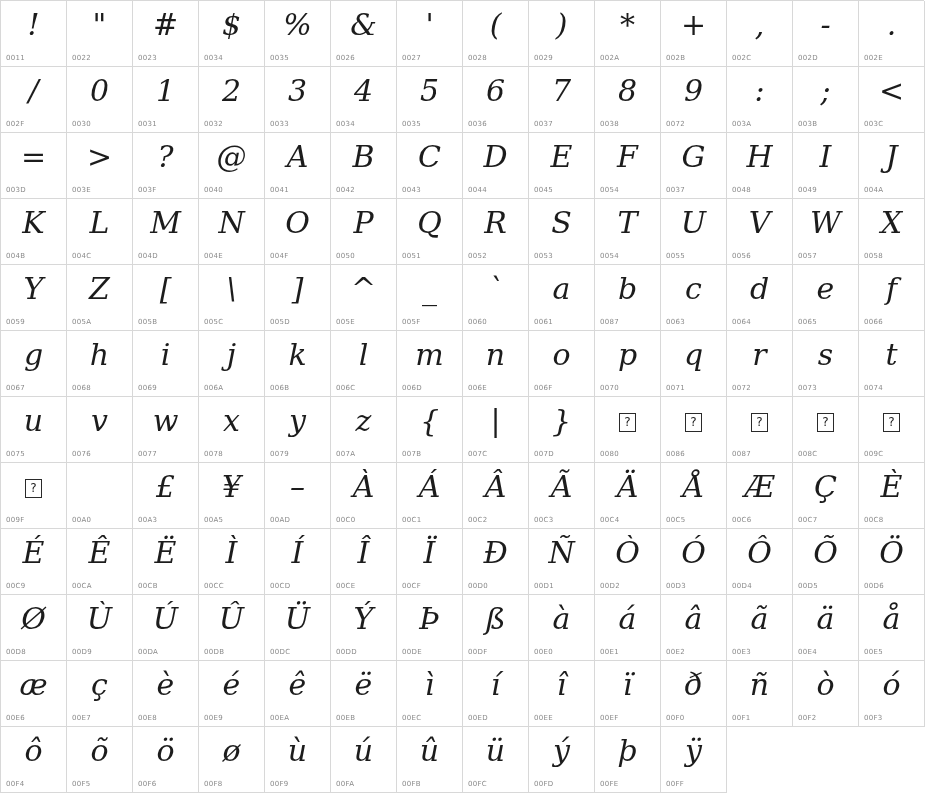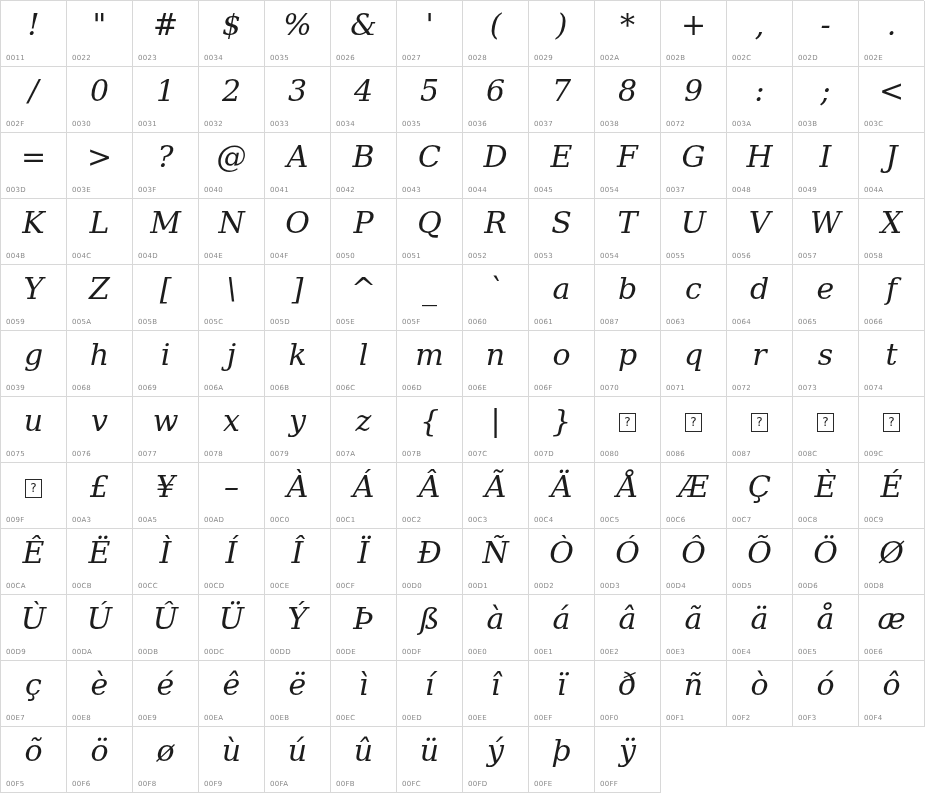--- a/index.html
+++ b/index.html
@@ -346,21 +346,21 @@
     <div class="cell">
       <div class="glyph">e</div>
       <div class="code">0065</div>
     </div>
     <div class="cell">
       <div class="glyph">f</div>
       <div class="code">0066</div>
     </div>
     <div class="cell">
       <div class="glyph">g</div>
-      <div class="code">0039</div>
+      <div class="code">0067</div>
     </div>
     <div class="cell">
       <div class="glyph">h</div>
       <div class="code">0068</div>
     </div>
     <div class="cell">
       <div class="glyph">i</div>
       <div class="code">0069</div>
     </div>
     <div class="cell">
@@ -459,20 +459,23 @@
       <div class="glyph notdef"><span>?</span></div>
       <div class="code">008C</div>
     </div>
     <div class="cell">
       <div class="glyph notdef"><span>?</span></div>
       <div class="code">009C</div>
     </div>
     <div class="cell">
       <div class="glyph notdef"><span>?</span></div>
       <div class="code">009F</div>
+    </div>
+    <div class="cell empty-cell">
+      <div class="code">00A0</div>
     </div>
     <div class="cell">
       <div class="glyph">£</div>
       <div class="code">00A3</div>
     </div>
     <div class="cell">
       <div class="glyph">¥</div>
       <div class="code">00A5</div>
     </div>
     <div class="cell">

